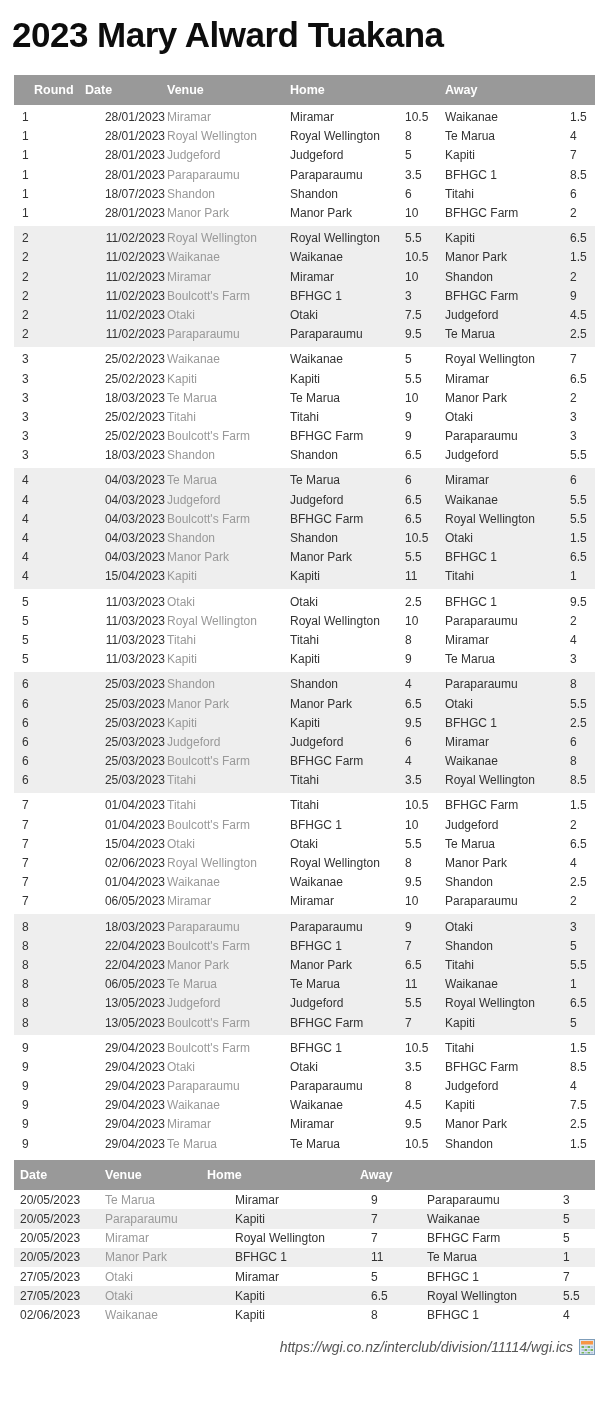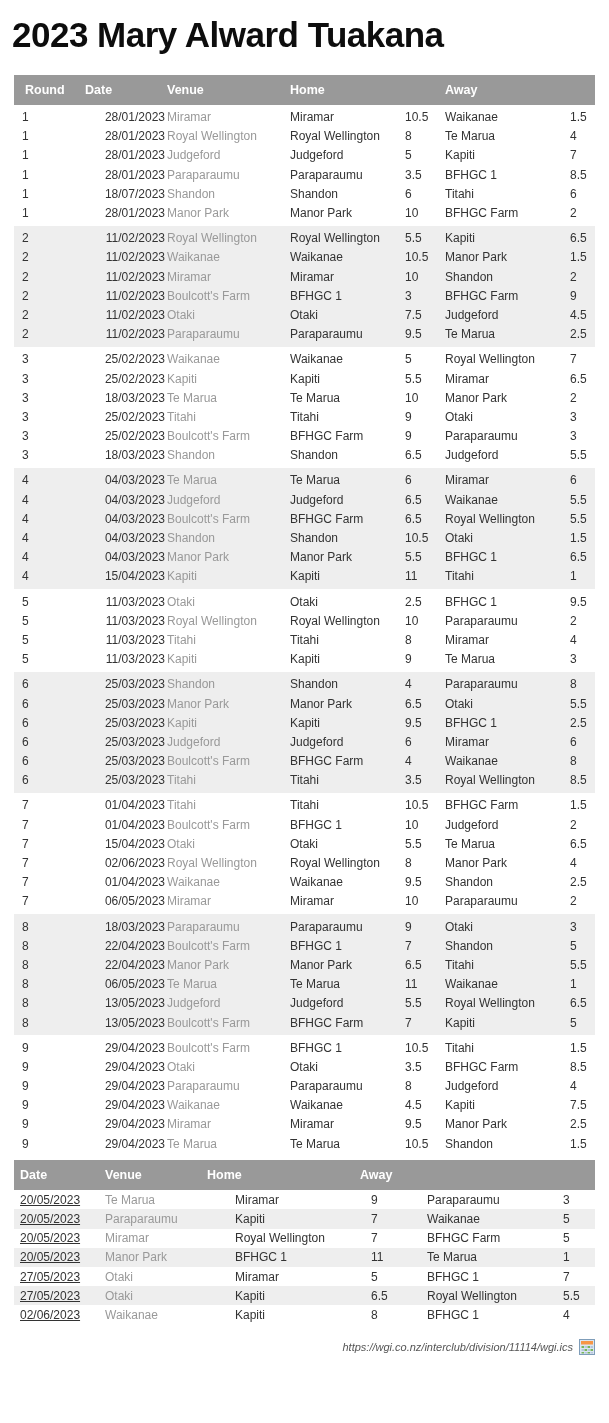--- a/index.html
+++ b/index.html
@@ -12,21 +12,21 @@
 
   h1 { margin:16px 12px 20px 12px; font-size:35px; line-height:1.1;
        font-weight:bold; color:#0d0d0d; letter-spacing:-0.5px; }
 
   .tbl { margin:0 14px; width:581px; font-size:12px; }
   .thead { display:flex; align-items:center; height:30px; background:#999999;
            color:#fff; font-weight:bold; font-size:12.5px; }
   .hc, .c { box-sizing:border-box; overflow:hidden; white-space:nowrap; }
 
   
-  .h-round { width:71px; padding-left:11px; }
+  .h-round { width:71px; padding-left:20px; }
   .h-date  { width:80px; }
   .h-venue { width:125px; padding-left:2px; }
   .h-home  { width:155px; }
   .h-away  { flex:1; }
 
   .cr  { width:71px; padding-left:8px; }
   .cd  { width:80px;text-align:right; }
   .cv  { width:125px; padding-left:2px; color:#999; }
   .ch  { width:115px; }
   .chs { width:40px; }
@@ -37,31 +37,31 @@
   .group { padding:3px 0; }
   .group.alt { background:#eeeeee; }
 
   
   .upcoming { margin-top:4px; }
   .hu-date  { width:86px; padding-left:6px; }
   .hu-venue { width:107px; padding-left:5px; }
   .hu-home  { width:153px; }
   .hu-away  { flex:1; }
 
-  .ud  { width:86px; padding-left:6px;text-decoration:underline; }
+  .ud  { width:86px; padding-left:6px; }
   .uv  { width:135px; padding-left:5px; color:#999; }
   .uhm { width:136px; }
   .uhs { width:56px; }
   .ua  { width:136px; }
   .uas { width:32px; }
   .upcoming .row.alt { background:#eeeeee; }
 
   .footer { margin:13px 14px 0 14px; display:flex; justify-content:flex-end;
             align-items:center; gap:6px; height:18px; }
-  .ics-url { font-style:italic; font-size:11px; color:#555; cursor:pointer; }
+  .ics-url { font-style:italic; font-size:14px; color:#555; cursor:pointer; }
   .cal { display:inline-flex; cursor:pointer; }
 </style>
 </head>
 <body>
 
 <div class="page">
 
 
   <h1>2023 Mary Alward Tuakana</h1>
 

